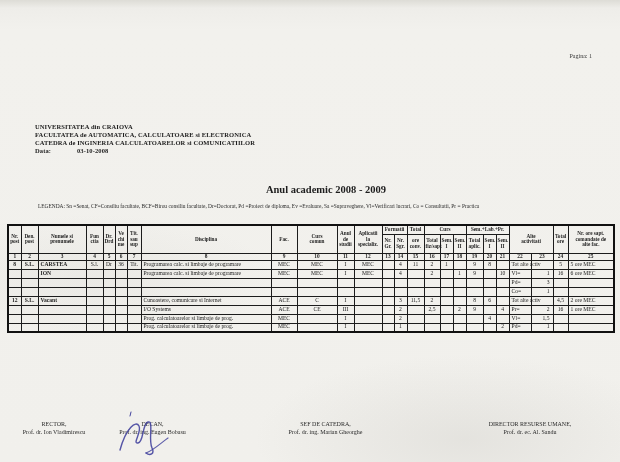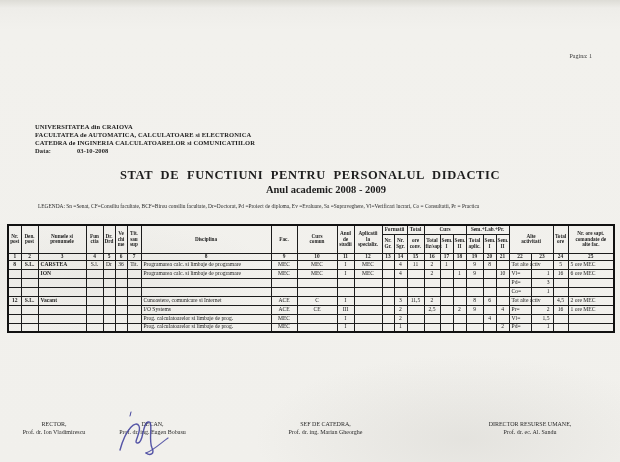--- a/index.html
+++ b/index.html
@@ -54,21 +54,20 @@
   <div class="org-block">
     <div>UNIVERSITATEA din CRAIOVA</div>
     <div>FACULTATEA de AUTOMATICA, CALCULATOARE si ELECTRONICA</div>
     <div>CATEDRA de INGINERIA CALCULATOARELOR si COMUNICATIILOR</div>
     <div class="org-data">
       <span class="lbl">Data:</span>
       <span>03-10-2008</span>
     </div>
   </div>
 
-  <div class="doc-title">STAT DE FUNCTIUNI PENTRU PERSONALUL DIDACTIC</div>
   <div class="doc-subtitle">Anul academic 2008 - 2009</div>
   <div class="legend">LEGENDA: Sn =Senat, CF=Consiliu facultate, BCF=Birou consiliu facultate, Dr=Doctorat, Pd =Proiect de diploma,  Ev =Evaluare, Sa =Supraveghere, Vl=Verificari lucrari, Co = Consultatii, Pr = Practica</div>
 
   <table class="stat">
     <colgroup>
       <col style="width:13px">
         <col style="width:17px">
         <col style="width:48px">
         <col style="width:17px">
       <col style="width:12px">

